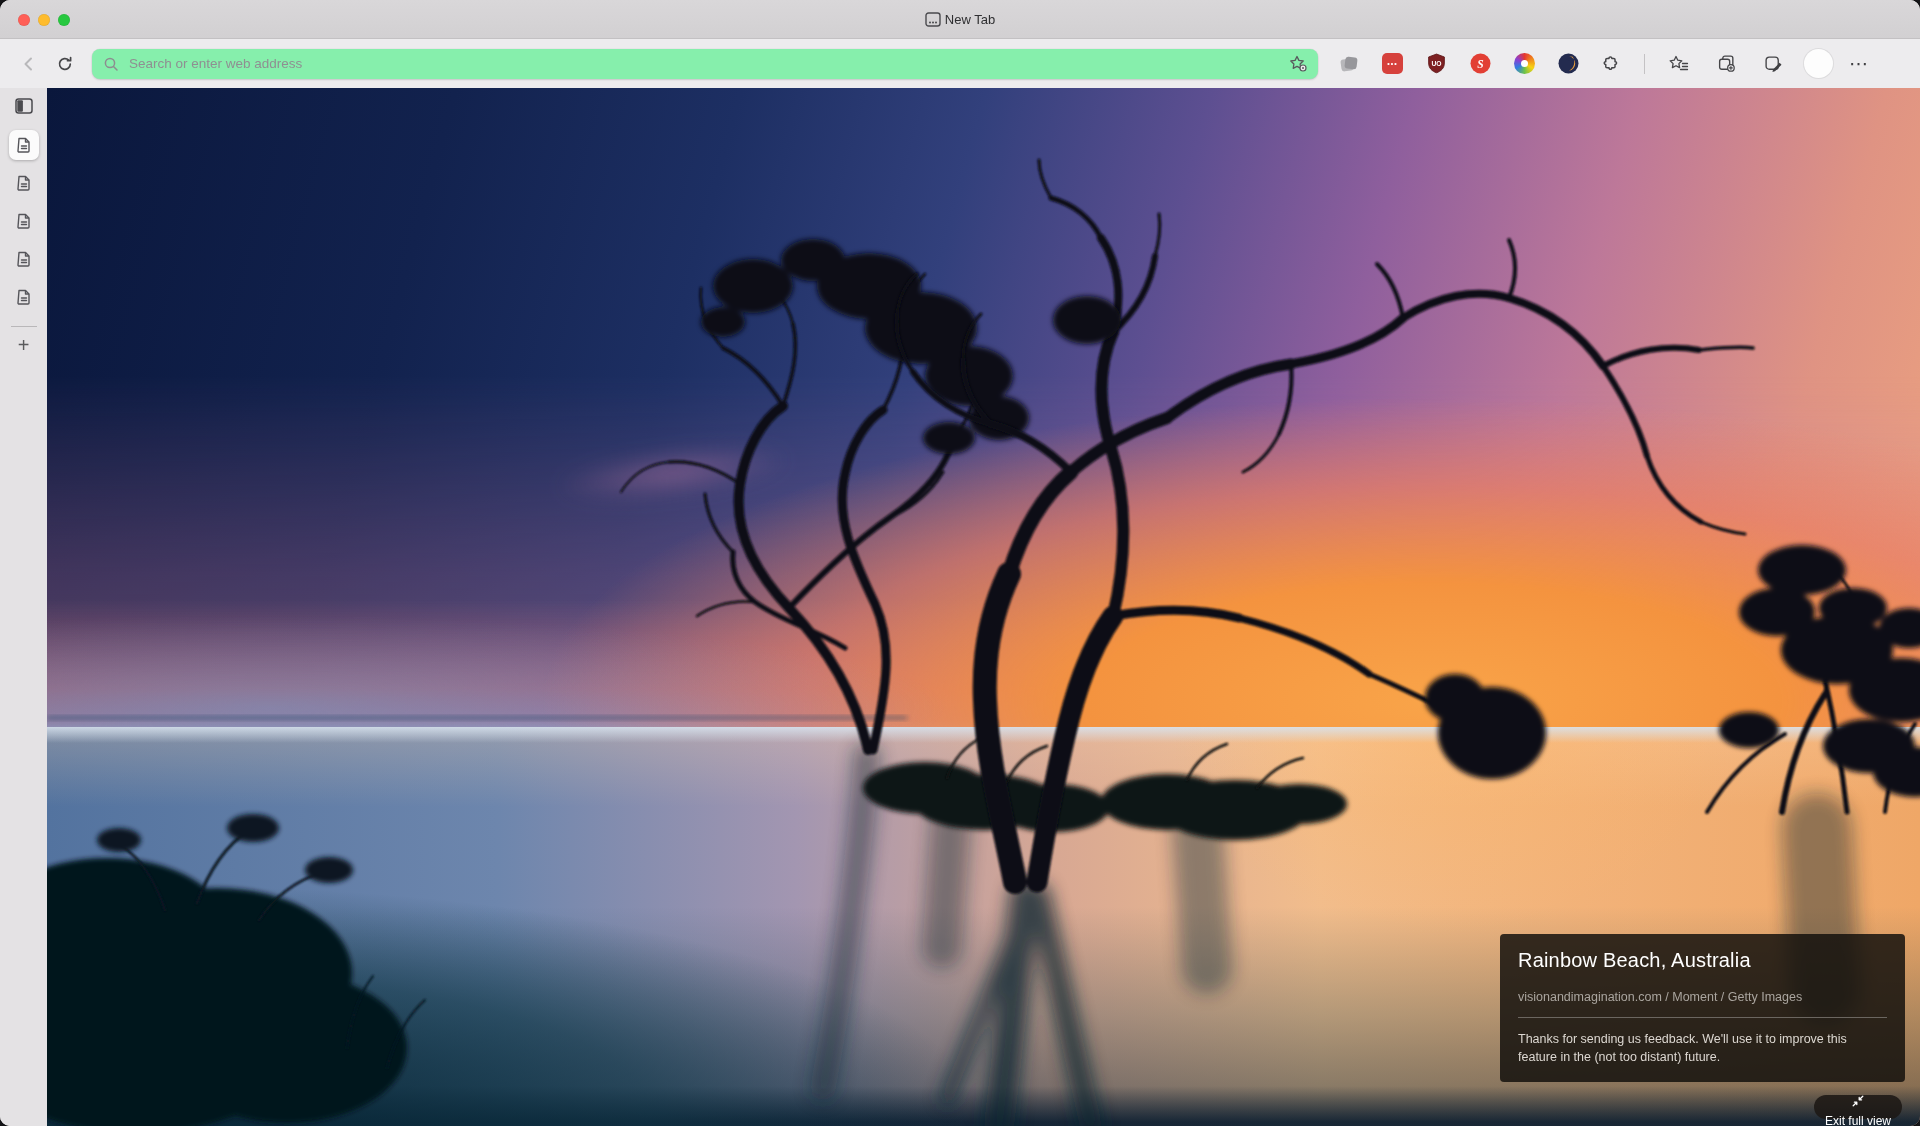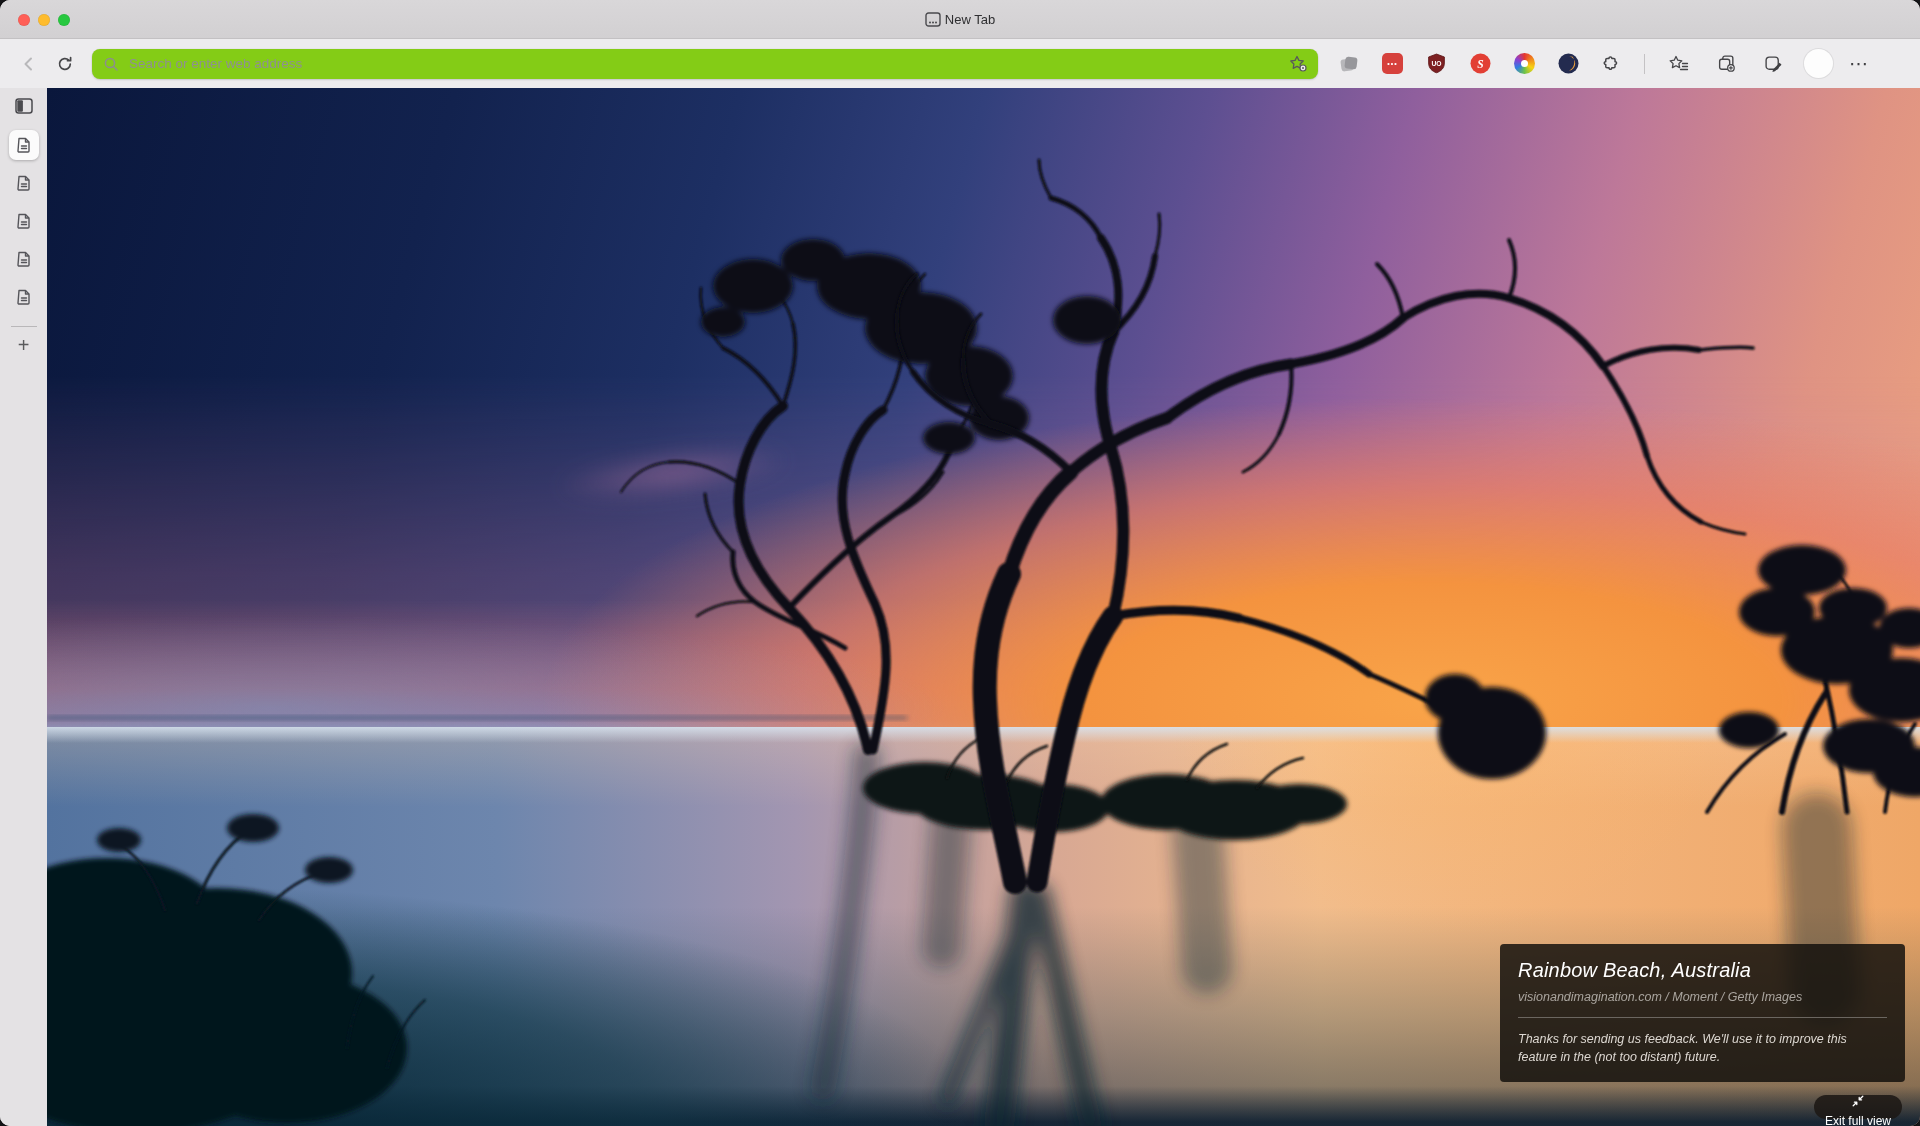--- a/index.html
+++ b/index.html
@@ -8,21 +8,21 @@
           background:#ecebec;box-shadow:0 0 0 1px rgba(0,0,0,.35);}
   
   .titlebar{position:relative;height:38px;background:linear-gradient(#d9d7d9,#d2d0d2);
             border-bottom:1px solid #c3c1c3;display:flex;align-items:center;justify-content:center;}
   .traffic{position:absolute;left:18px;top:14px;display:flex;gap:8px;}
   .light{width:12px;height:12px;border-radius:50%;box-shadow:inset 0 0 1px rgba(0,0,0,.25);}
   .tab-pill{display:flex;align-items:center;gap:4px;color:#2f2f31;font-size:13px;}
   
   .toolbar{height:49px;background:#edecee;display:flex;align-items:center;padding:0 16px;}
   .tb-btn{display:flex;align-items:center;justify-content:center;width:26px;height:26px;border-radius:6px;flex:0 0 auto;}
-  .addressbar{display:flex;align-items:center;height:30px;width:1226px;margin-left:14px;background:#84cc16;
+  .addressbar{display:flex;align-items:center;height:30px;width:1226px;margin-left:14px;background:#86efac;
               border-radius:8px;box-shadow:0 1px 2px rgba(0,0,0,.14),0 0 0 .5px rgba(0,0,0,.05);}
   .addressbar input{flex:1;border:none;outline:none;background:transparent;font-size:13.5px;color:#333;
                     font-family:"Liberation Sans",sans-serif;}
   .addressbar input::placeholder{color:#8f8f92;}
   .ab-icon{margin:0 8px 0 11px;display:flex;}
   .ab-right{margin:0 10px;display:flex;}
   .ext-row{display:flex;align-items:center;gap:23px;margin-left:20px;flex:0 0 auto;}
   .ext{width:21px;height:21px;border-radius:5px;display:flex;align-items:center;justify-content:center;
        font-weight:bold;flex:0 0 auto;}
   .ext-gray{background:transparent;}
@@ -57,23 +57,23 @@
     background:
       linear-gradient(180deg, rgba(216,228,240,.85) 0%, rgba(216,228,240,0) 4%),
       radial-gradient(ellipse 20% 70% at 75% 0%, rgba(252,180,100,.5), transparent 75%),
       radial-gradient(ellipse 58% 75% at 6% 96%, rgba(8,40,56,.95), rgba(14,52,68,.6) 45%, transparent 75%),
       linear-gradient(180deg, rgba(255,215,175,.28) 0%, transparent 20%, transparent 45%, rgba(18,58,70,.28) 72%, rgba(10,38,54,.55) 100%),
       linear-gradient(180deg, transparent 90%, rgba(7,15,38,.85) 99%),
       linear-gradient(90deg, #53739f 0%, #6d86ad 24%, #a396b1 40%, #d8a893 54%, #f2bd8c 68%, #f2b279 82%, #efa767 100%);}
   .scene-svg{position:absolute;inset:0;width:100%;height:100%;}
   
   .attrib{position:absolute;right:15px;bottom:44px;width:405px;box-sizing:border-box;
-          background:rgba(18,15,12,.84);border-radius:4px;padding:15px 18px 16px;color:#fff;font-style:italic;}
+          background:rgba(18,15,12,.84);border-radius:4px;padding:15px 18px 16px;color:#fff;}
   .attrib h1{margin:0;font-size:20px;font-weight:400;letter-spacing:.2px;}
-  .attrib .src{margin-top:8px;font-size:12.5px;color:#aaa59f;}
+  .attrib .src{margin-top:18px;font-size:12.5px;color:#aaa59f;}
   .attrib hr{border:none;border-top:1px solid #6b6660;margin:13px 0 12px;}
   .attrib .fb{font-size:12.5px;line-height:1.45;color:#ddd8d2;}
   .exitbtn{position:absolute;right:18px;bottom:7px;height:24px;display:flex;align-items:center;gap:7px;
            padding:0 11px;border-radius:12px;background:rgba(28,24,20,.88);color:#fff;font-size:12px;flex-direction:column;}
 </style>
 </head>
 <body>
 
 <div class="window">
 

